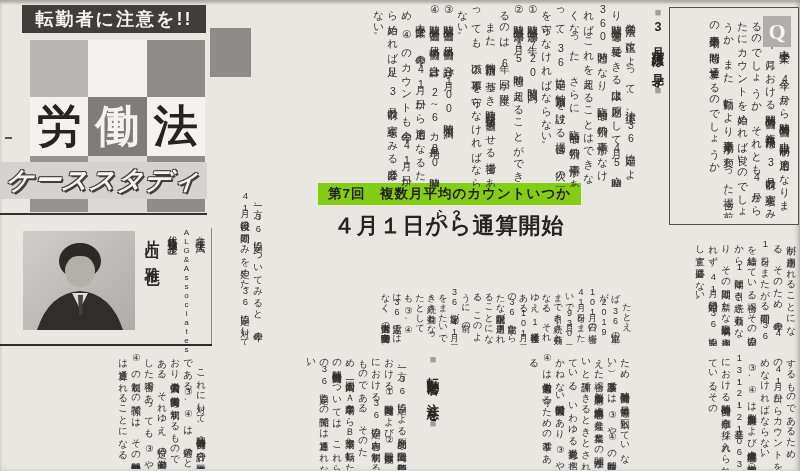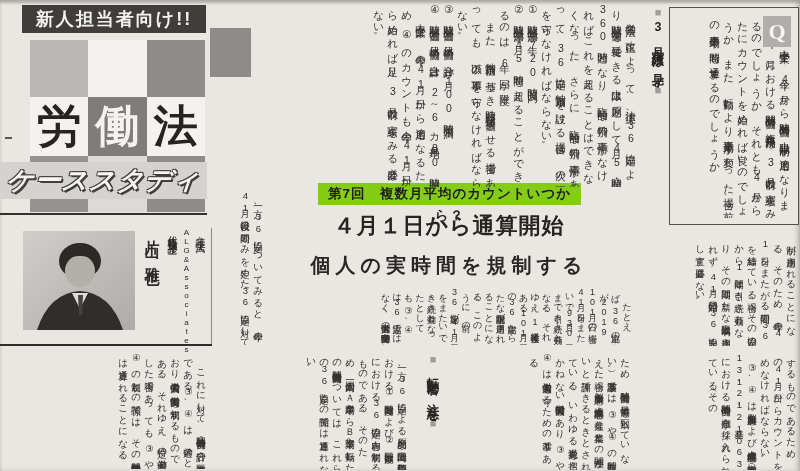--- a/index.html
+++ b/index.html
@@ -71,21 +71,21 @@
           font-size:22px;display:flex;align-items:center;justify-content:center;z-index:2;}
   .q-text{position:absolute;top:6px;right:6px;bottom:6px;left:6px;
           writing-mode:vertical-rl;text-orientation:upright;white-space:pre-line;
           font-size:10.5px;line-height:14px;letter-spacing:1.2px;color:#2e2c29;overflow:hidden;}
 </style>
 </head>
 <body>
 
 <div id="page">
 
-  <div class="abs badge">新人担当者向け!!</div>
+  <div class="abs badge">転勤者に注意を!!</div>
 
   <div class="abs title-grid">
     <div class="cell c-l1"></div>
     <div class="cell c-w"></div>
     <div class="cell c-d1"></div>
     <div class="cell c-w kanji">労</div>
     <div class="cell c-d2 kanji inv">働</div>
     <div class="cell c-w kanji">法</div>
     <div class="cell c-m1"></div>
     <div class="cell c-m2"></div>
@@ -125,21 +125,20 @@
   <div class="abs author-rule"></div>
   <div class="abs v-hairline"></div>
 
   <div class="abs qbox">
     <div class="q-icon">Q</div>
     <div class="q-text">　当社は中小企業で、今年4月から時間外労働の上限規制が適用となります。4月における時間外労働の複数月平均は、3月以前の実績をみるのでしょうか。それとも4月から新たにカウントを始めれば良いのでしょうか。また、転勤により事業場が変わった場合、前の事業場の時間も通算するのでしょうか。</div>
   </div>
 
   <div class="abs kicker">第7回　複数月平均のカウントいつから？</div>
   <div class="abs head-main">４月１日から通算開始</div>
-  <div class="abs head-sub">個人の実時間を規制する</div>
 
   <div class="abs vhead h-sec1">
     <span class="sq">■</span><span>3月実績は見ず</span><span class="sq">■</span>
   </div>
   <div class="abs vhead h-sec2">
     <span class="sq">■</span><span>転勤者に注意を</span><span class="sq">■</span>
   </div>
   <div class="abs deco-square"></div>
 
   <div class="abs vt b-top">　労基法の改正によって、法律上、36協定により時間外労働を延長できる上限は原則として月45時間・年360時間となり、臨時的な特別の事情がなければこれを超えることはできなくなった。さらに、臨時的な特別の事情があって、36協定に特別条項を設ける場合は、次の事項を守らなければならない。

